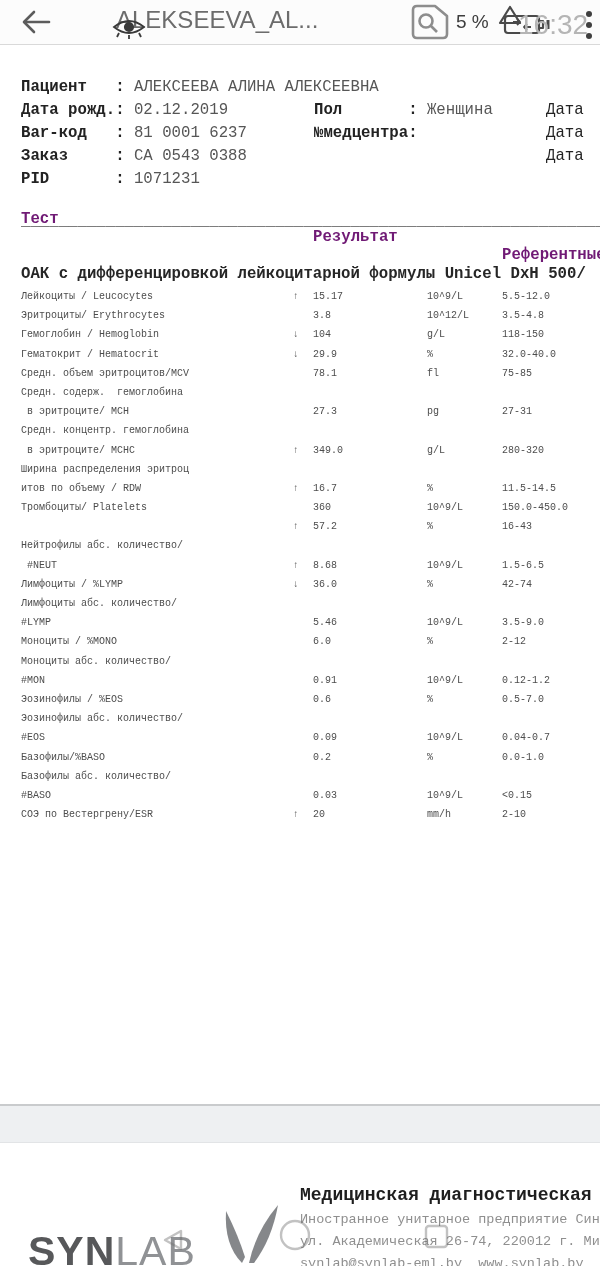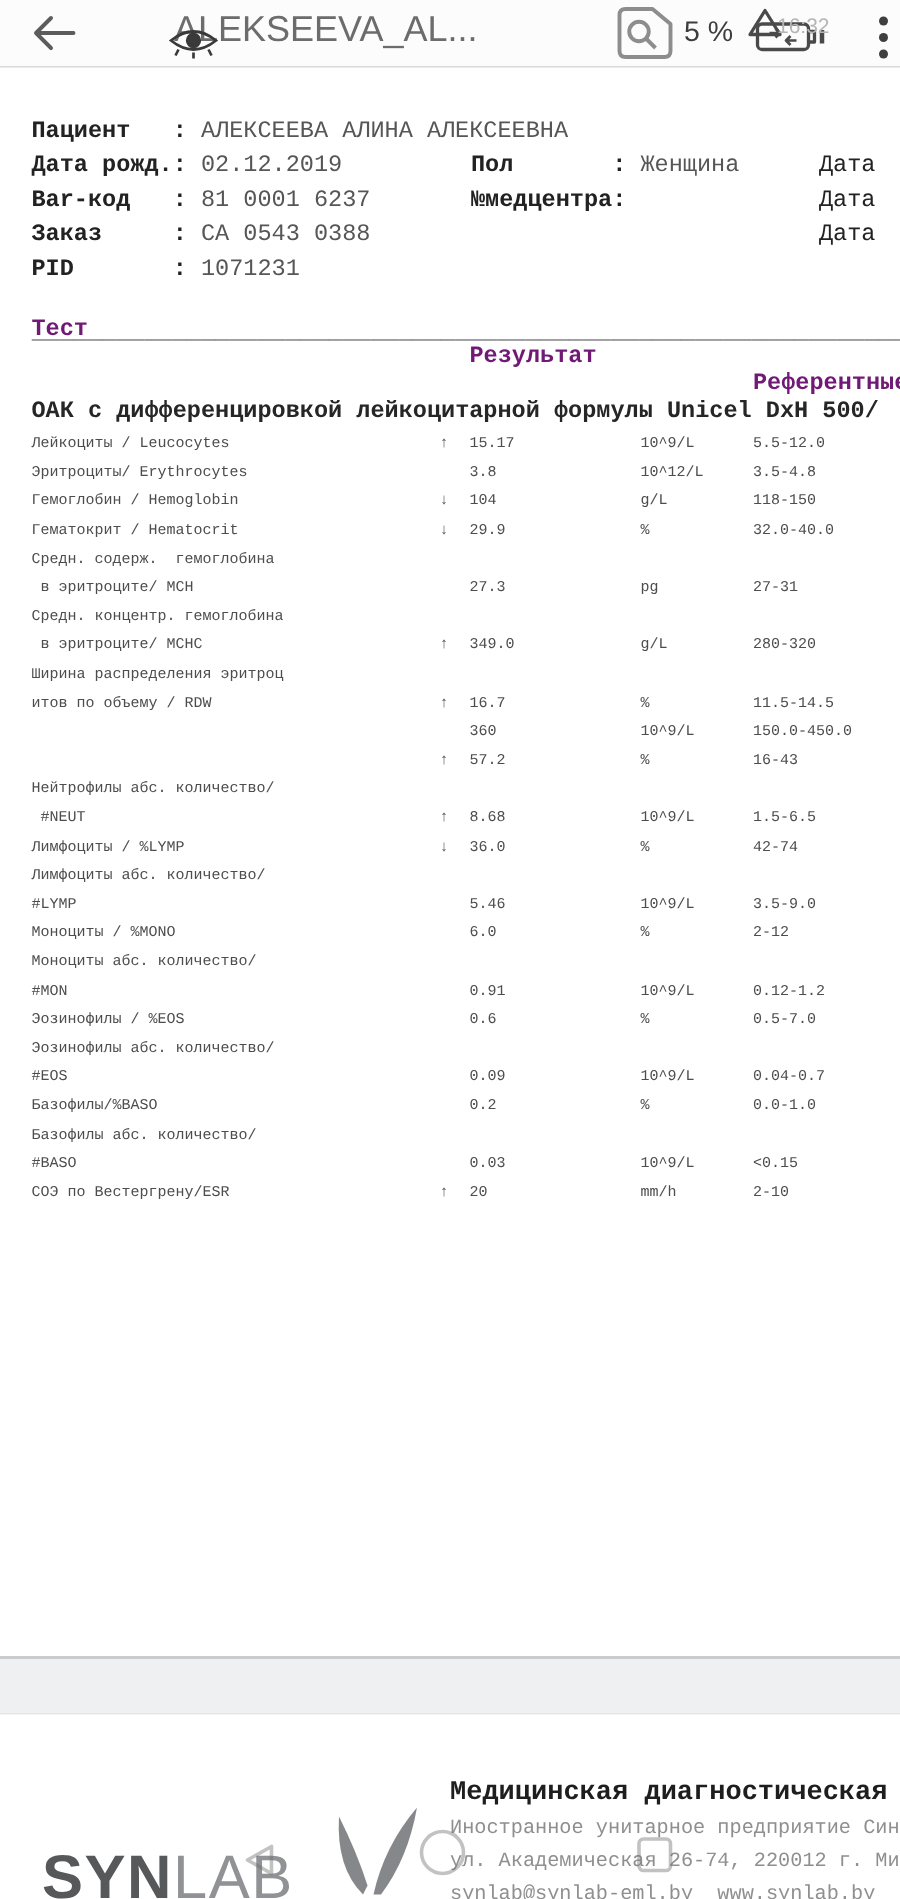--- a/index.html
+++ b/index.html
@@ -16,21 +16,21 @@
   }
   .back-btn{position:absolute;left:18px;top:7px;width:34px;height:30px;background:none;border:none;padding:0;cursor:pointer;}
   .appbar-title{
     position:absolute;left:116px;top:6px;width:250px;
     font-size:24px;color:#6c6c6c;white-space:nowrap;overflow:hidden;
   }
   .eye-overlay{position:absolute;left:110px;top:14px;z-index:35;}
   .find-btn{position:absolute;left:408px;top:3px;width:44px;height:38px;background:none;border:none;padding:0;cursor:pointer;}
   .batt-pct{position:absolute;left:456px;top:11px;font-size:19px;color:#3d3d3d;}
   .batt-icons{position:absolute;left:496px;top:3px;}
-  .clock{position:absolute;left:518px;top:9px;font-size:14px;color:#b5b5b5;}
+  .clock{position:absolute;left:518px;top:9px;font-size:28px;color:#b5b5b5;}
   .dots{position:absolute;right:6px;top:6px;width:10px;height:34px;cursor:pointer;}
   .dots i{display:block;width:6px;height:6px;border-radius:50%;background:#3f3f3f;margin:5px auto;}
 
   
   .mono{font-family:"Liberation Mono","DejaVu Sans Mono",monospace;}
   .page1{position:absolute;top:45px;left:0;width:600px;height:1059px;background:#fff;}
   .pcol{position:absolute;font-size:15.7px;line-height:23px;color:#565656;white-space:pre;}
   .pcol .lbl{display:inline-block;width:10ch;font-weight:bold;color:#222;}
   .pcol .cln{font-weight:bold;color:#222;}
   .pcol-left{left:21px;top:31px;}
@@ -147,27 +147,28 @@
 
     <div class="sep-line mono">______________________________________________________________</div>
 
     <div class="sect-title mono">ОАК с дифференцировкой лейкоцитарной формулы Unicel DxH 500/</div>
 
     <div class="rows mono" id="rows">
         <div class="t-line"><span class="c-name">Лейкоциты / Leucocytes</span><span class="c-flag">↑</span><span class="c-result">15.17</span><span class="c-unit">10^9/L</span><span class="c-ref">5.5-12.0</span></div>
         <div class="t-line"><span class="c-name">Эритроциты/ Erythrocytes</span><span class="c-result">3.8</span><span class="c-unit">10^12/L</span><span class="c-ref">3.5-4.8</span></div>
         <div class="t-line"><span class="c-name">Гемоглобин / Hemoglobin</span><span class="c-flag">↓</span><span class="c-result">104</span><span class="c-unit">g/L</span><span class="c-ref">118-150</span></div>
         <div class="t-line"><span class="c-name">Гематокрит / Hematocrit</span><span class="c-flag">↓</span><span class="c-result">29.9</span><span class="c-unit">%</span><span class="c-ref">32.0-40.0</span></div>
+        <div class="t-line"><span class="c-name">Средн. объем эритроцитов/MCV</span><span class="c-result">78.1</span><span class="c-unit">fl</span><span class="c-ref">75-85</span></div>
         <div class="t-line"><span class="c-name">Средн. содерж.  гемоглобина</span></div>
         <div class="t-line"><span class="c-name"> в эритроците/ MCH</span><span class="c-result">27.3</span><span class="c-unit">pg</span><span class="c-ref">27-31</span></div>
         <div class="t-line"><span class="c-name">Средн. концентр. гемоглобина</span></div>
         <div class="t-line"><span class="c-name"> в эритроците/ MCHC</span><span class="c-flag">↑</span><span class="c-result">349.0</span><span class="c-unit">g/L</span><span class="c-ref">280-320</span></div>
         <div class="t-line"><span class="c-name">Ширина распределения эритроц</span></div>
         <div class="t-line"><span class="c-name">итов по объему / RDW</span><span class="c-flag">↑</span><span class="c-result">16.7</span><span class="c-unit">%</span><span class="c-ref">11.5-14.5</span></div>
-        <div class="t-line"><span class="c-result">360</span><span class="c-unit">10^9/L</span><span class="c-ref">150.0-450.0</span></div>
+        <div class="t-line"><span class="c-name">Тромбоциты/ Platelets</span><span class="c-result">360</span><span class="c-unit">10^9/L</span><span class="c-ref">150.0-450.0</span></div>
         <div class="t-line"><span class="c-flag">↑</span><span class="c-result">57.2</span><span class="c-unit">%</span><span class="c-ref">16-43</span></div>
         <div class="t-line"><span class="c-name">Нейтрофилы абс. количество/</span></div>
         <div class="t-line"><span class="c-name"> #NEUT</span><span class="c-flag">↑</span><span class="c-result">8.68</span><span class="c-unit">10^9/L</span><span class="c-ref">1.5-6.5</span></div>
         <div class="t-line"><span class="c-name">Лимфоциты / %LYMP</span><span class="c-flag">↓</span><span class="c-result">36.0</span><span class="c-unit">%</span><span class="c-ref">42-74</span></div>
         <div class="t-line"><span class="c-name">Лимфоциты абс. количество/</span></div>
         <div class="t-line"><span class="c-name">#LYMP</span><span class="c-result">5.46</span><span class="c-unit">10^9/L</span><span class="c-ref">3.5-9.0</span></div>
         <div class="t-line"><span class="c-name">Моноциты / %MONO</span><span class="c-result">6.0</span><span class="c-unit">%</span><span class="c-ref">2-12</span></div>
         <div class="t-line"><span class="c-name">Моноциты абс. количество/</span></div>
         <div class="t-line"><span class="c-name">#MON</span><span class="c-result">0.91</span><span class="c-unit">10^9/L</span><span class="c-ref">0.12-1.2</span></div>
         <div class="t-line"><span class="c-name">Эозинофилы / %EOS</span><span class="c-result">0.6</span><span class="c-unit">%</span><span class="c-ref">0.5-7.0</span></div>

